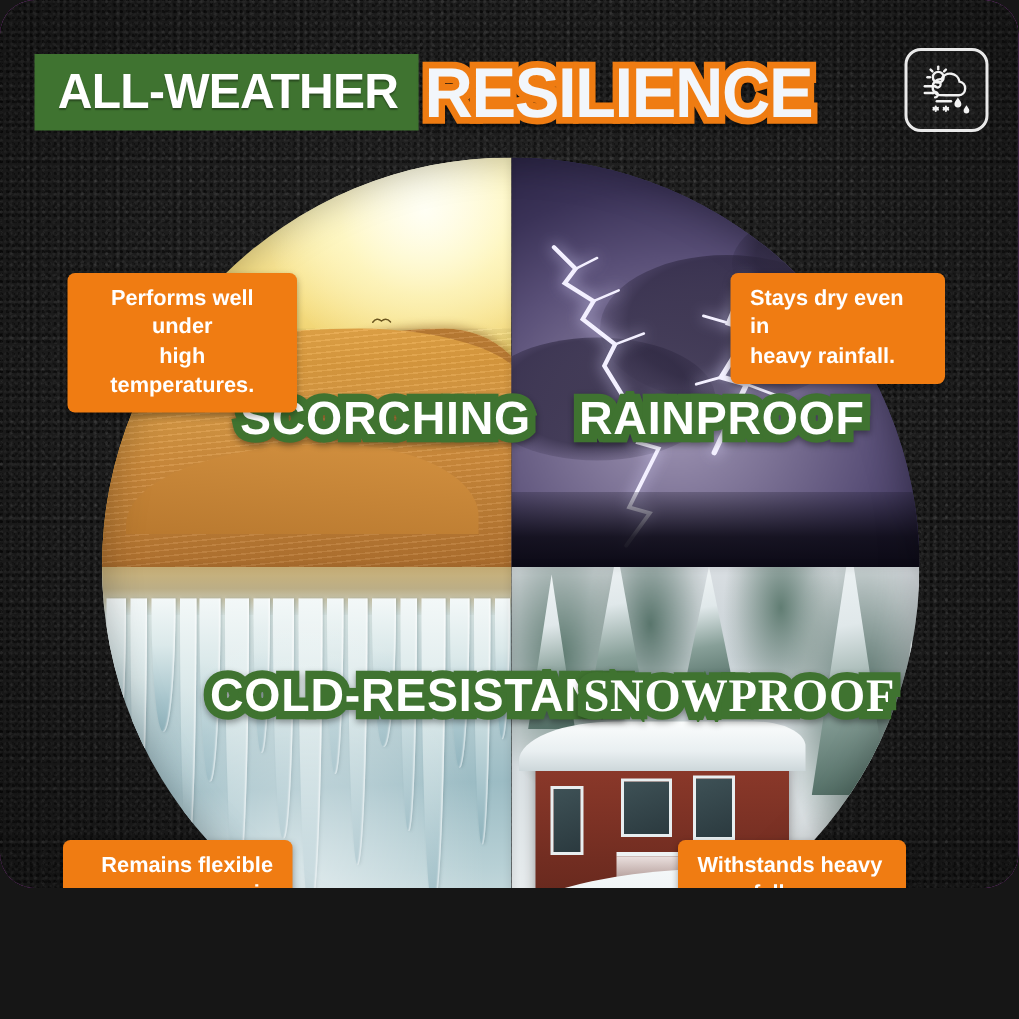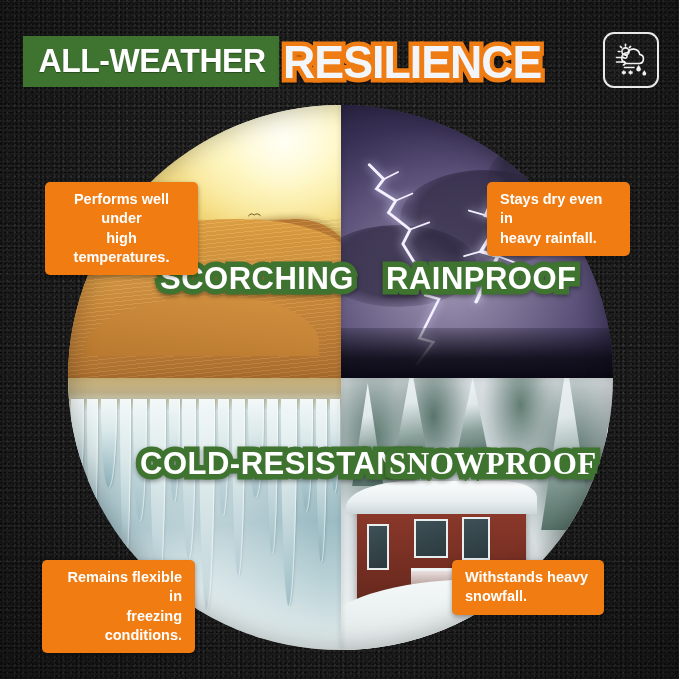--- a/index.html
+++ b/index.html
@@ -4,23 +4,24 @@
 <style>
   * { margin:0; padding:0; box-sizing:border-box; }
   html,body{
     width:679px; height:679px;
     background:#161616;
     font-family:"Liberation Sans", sans-serif;
     overflow:hidden;
   }
   #stage{
     position:relative;
-    width:679px; height:679px;
+    width:679px; height:592px;
     overflow:hidden;
     background:#d946ef;
+    border-radius:23px;
   }
   
   .bg-noise{
     position:absolute; inset:0;
     background-color:#1d1d1d;
     background-image:
       radial-gradient(circle at 12% 18%, rgba(255,255,255,.05) 0 1px, transparent 1px),
       radial-gradient(circle at 37% 62%, rgba(255,255,255,.045) 0 1px, transparent 1px),
       radial-gradient(circle at 68% 27%, rgba(255,255,255,.05) 0 1px, transparent 1px),
       radial-gradient(circle at 84% 74%, rgba(255,255,255,.04) 0 1px, transparent 1px),

